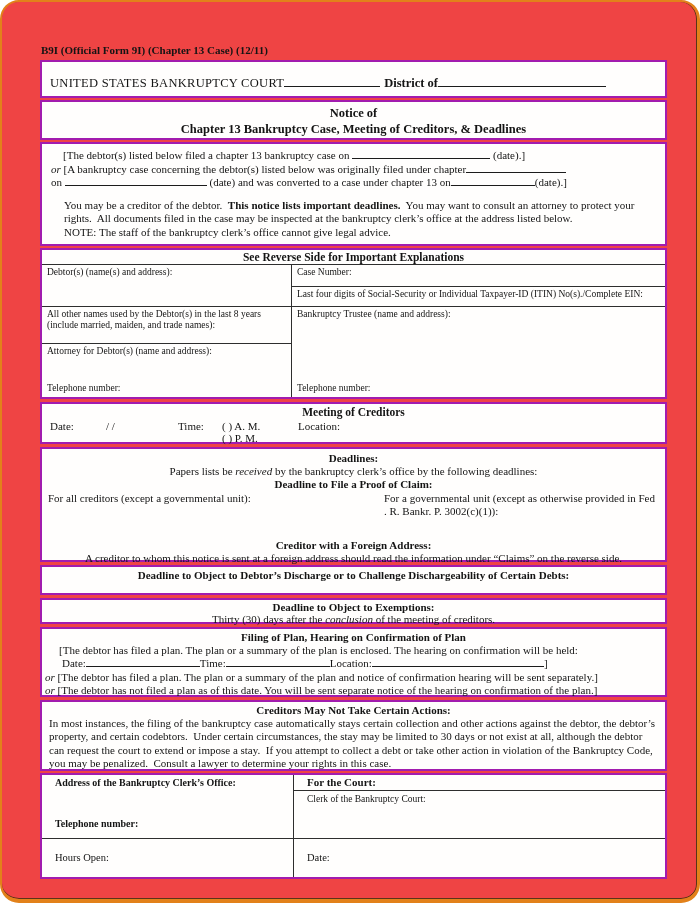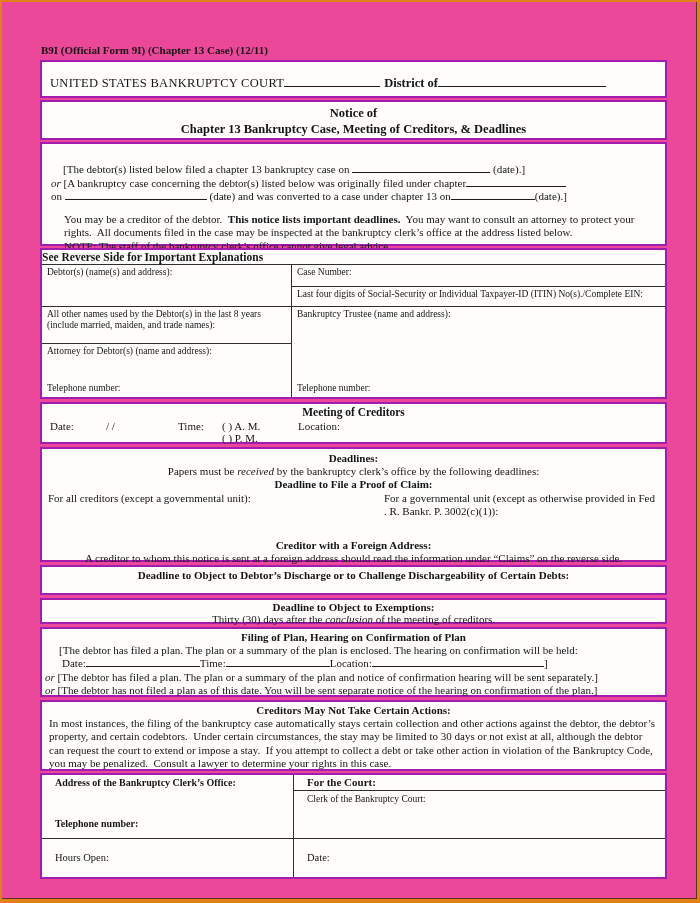--- a/index.html
+++ b/index.html
@@ -8,21 +8,22 @@
     background:#ffffff;
     font-family:"Liberation Serif","DejaVu Serif",serif;
     color:#141414;
     -webkit-font-smoothing:antialiased;
   }
   .page-frame {
     position:absolute; inset:0; box-sizing:border-box;
     border-style:solid; border-color:#e2811a;
     border-width:2px 3px 4px 2px;
     box-shadow: inset -1px 0 0 #5a3517, inset 0 -1px 0 #5a3517;
-    background:#ec4899;
+    background:#ef4444;
+    border-radius:19px;
   }
   .sheet { position:absolute; left:38px; top:42px; width:627px; }
 
   .form-id { font-size:11px; font-weight:bold; margin:0 0 4px 1px; }
 
   .box {
     box-sizing:border-box; width:100%;
     border:2px solid #a21caf; margin-top:2px;
     position:relative; background:#fffefd;
   }
@@ -34,27 +35,27 @@
   
   .court-box { height:38px; padding:11px 8px 0 8px; }
   .court-name { font-size:12.5px; letter-spacing:0.3px; }
   .district-label { font-size:12.5px; font-weight:bold; margin-left:4px; }
 
   
   .title-box { height:40px; padding-top:3px; }
   .title-box div { font-size:12.5px; font-weight:bold; line-height:16px; }
 
   
-  .intro-box { height:104px; padding:19px 9px 0 9px; font-size:11px; line-height:13.5px; }
+  .intro-box { height:104px; padding:5px 9px 0 9px; font-size:11px; line-height:13.5px; }
   .intro-line1 { padding-left:12px; }
   .para { white-space:pre-wrap; padding:0 16px 0 13px; margin-top:9px; }
   .note-line { padding-left:13px; }
 
   
-  .info-header { font-size:11.5px; font-weight:bold; 
+  .info-header { font-size:11.5px; font-weight:bold; text-align:center;
                  border-bottom:1.5px solid #2e2e2e; line-height:14px; height:14px; }
   .info-grid { display:grid; grid-template-columns:250px 1fr; grid-template-rows:22px 20px 37px 53px; }
   .cell { box-sizing:border-box; font-size:9.5px; line-height:11px; padding:2px 5px; }
   .c-debtor  { grid-column:1; grid-row:1/3; border-right:1.5px solid #2e2e2e; border-bottom:1.5px solid #2e2e2e; }
   .c-case    { grid-column:2; grid-row:1; border-bottom:1.5px solid #2e2e2e; }
   .c-taxid   { grid-column:2; grid-row:2; border-bottom:1.5px solid #2e2e2e; }
   .c-names   { grid-column:1; grid-row:3; border-right:1.5px solid #2e2e2e; border-bottom:1.5px solid #2e2e2e; }
   .c-trustee { grid-column:2; grid-row:3/5; display:flex; flex-direction:column; justify-content:space-between; padding-bottom:3px; }
   .c-attorney{ grid-column:1; grid-row:4; border-right:1.5px solid #2e2e2e; display:flex; flex-direction:column; justify-content:space-between; padding-bottom:3px; }
 
@@ -157,21 +158,21 @@
       <div class="abs" style="left:8px; top:16px;">Date:</div>
       <div class="abs" style="left:64px; top:16px;">/    /</div>
       <div class="abs" style="left:136px; top:16px;">Time:</div>
       <div class="abs" style="left:180px; top:16px;">(     ) A. M.</div>
       <div class="abs" style="left:180px; top:28px;">(     ) P. M.</div>
       <div class="abs" style="left:256px; top:16px;">Location:</div>
     </div>
 
     <div class="box deadlines-box" style="margin-top:3px;">
       <div class="ctr b">Deadlines:</div>
-      <div class="ctr"><span>Papers must be </span><span class="i">received</span><span> by the bankruptcy clerk’s office by the following deadlines:</span></div>
+      <div class="ctr"><span>Papers lists be </span><span class="i">received</span><span> by the bankruptcy clerk’s office by the following deadlines:</span></div>
       <div class="ctr b">Deadline to File a Proof of Claim:</div>
       <div class="dl-row">
         <div class="dl-left">For all creditors (except a governmental unit):</div>
         <div class="dl-right">For a governmental unit (except as otherwise provided in Fed . R. Bankr. P. 3002(c)(1)):</div>
       </div>
       <div class="ctr b foreign-title">Creditor with a Foreign Address:</div>
       <div class="ctr">A creditor to whom this notice is sent at a foreign address should read the information under “Claims” on the reverse side.</div>
     </div>
 
     <div class="box discharge-box" style="margin-top:3px;">

